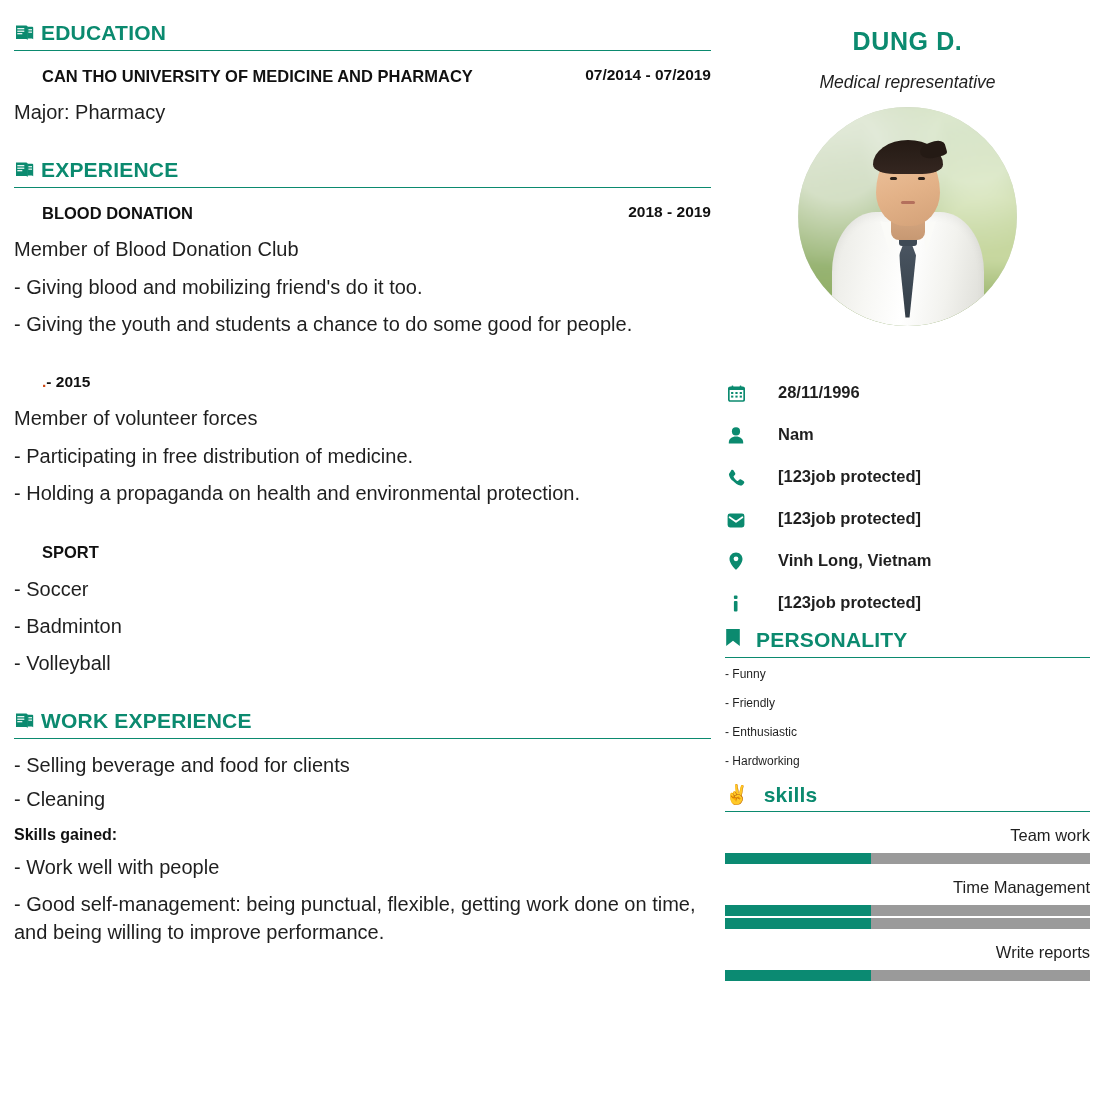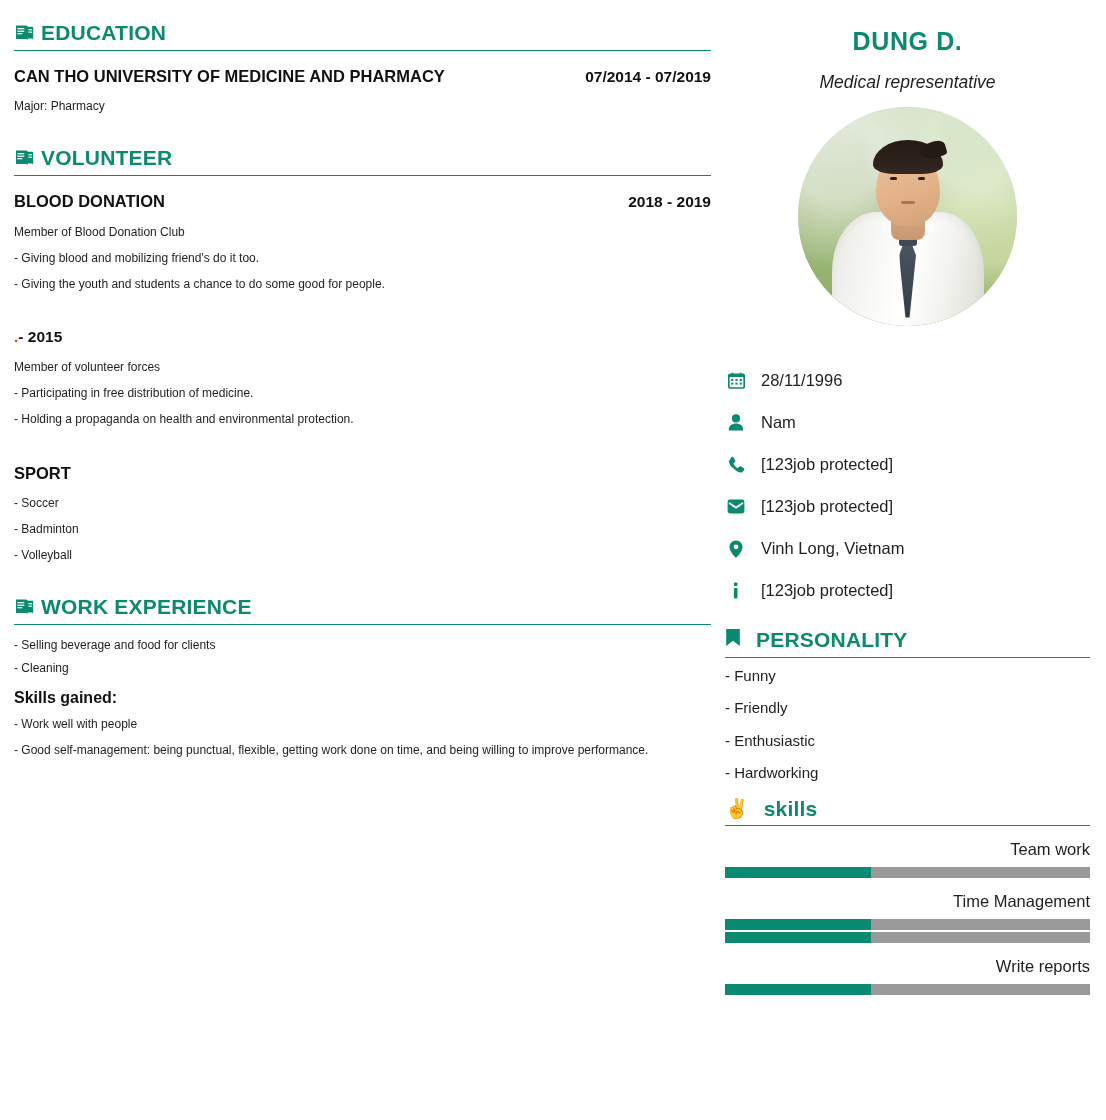--- a/index.html
+++ b/index.html
@@ -48,41 +48,42 @@
     margin: 0 0 12px 0;
   }
 
   .bookicon { display:inline-block; width: 20px; height: 17px; position: relative; }
   .bookicon svg { display:block; }
 
   .entry { margin-bottom: 2px; }
   .entry-row {
     display: flex;
     justify-content: space-between;
-    align-items: flex-end;
+    align-items: flex-start;
     gap: 33px;
+    margin-left: 28px;
   }
   .entry-title {
     font-size: 16.5px;
     font-weight: bold;
     color: #111111;
     line-height: 1.6;
     max-width: 500px;
   }
   .entry-date {
     font-size: 15.5px;
     font-weight: bold;
     color: #111111;
     white-space: nowrap;
     line-height: 1.6;
   }
   .dot-mark { color:#cf4913; font-weight:bold; }
 
   .line {
-    font-size: 12px;
+    font-size: 20px;
     color: #1f1f1f;
     line-height: 1.42;
     margin: 9px 0 0 0;
   }
   .line.tight { margin-top: 6px; }
   .sub-bold { font-size: 16px; font-weight: bold; color:#111; margin: 12px 0 0 0; }
   .blk { margin-bottom: 14px; }
   .gap-sec { height: 30px; }
   .gap-mid { height: 18px; }
 
@@ -218,23 +219,24 @@
   }
   .eye { position:absolute; bottom:146px; width:7px; height:3px; background:#2a1f18; border-radius:2px; }
   .eye.l { left:50%; margin-left:-18px; }
   .eye.r { left:50%; margin-left:10px; }
   .mouth { position:absolute; left:50%; transform:translateX(-50%); bottom:122px; width:14px; height:3px; background:#b4705c; border-radius:3px; }
 
   
   .contacts { margin: 34px 0 0 0; }
   .crow {
     display: flex;
-    align-items: center;
-    gap: 14px;
+    align-items: flex-end;
+    gap: 31px;
     height: 42px;
+    font-weight: bold;
   }
   .cicon {
     flex: 0 0 22px;
     width: 22px;
     text-align: center;
     color: #0b8a6f;
     display:flex; align-items:center; justify-content:center;
   }
   .cicon svg { display:block; }
   .ctext { font-size: 16.5px; color: #1f1f1f; }
@@ -243,21 +245,21 @@
     display:flex; align-items:center; gap: 15px;
     margin: 16px 0 6px 0;
   }
   .rsec-title {
     font-size: 21px; font-weight: bold; color:#0b8a6f; line-height:1;
     letter-spacing:.2px;
   }
   .rsec-title.lower { text-transform: none; }
   .rsec-rule { height:0; border-top:1.6px solid #0b8a6f; margin-bottom: 10px; }
 
-  .pline { font-size: 15px; color:#1f1f1f; line-height: 1.1; margin: 0 0 16px 0; }
+  .pline { font-size: 12px; color:#1f1f1f; line-height: 1.1; margin: 0 0 16px 0; }
   .pline:last-child { margin-bottom: 0; }
 
   .skill { margin-top: 2px; }
   .skill-name { font-size: 16.5px; color:#1f1f1f; margin: 14px 0 8px 0; text-align: right; }
   .bar {
     position: relative;
     height: 11px;
     background: #9a9a9a;
     width: 100%;
   }
@@ -309,21 +311,21 @@
           <svg width="20" height="17" viewBox="0 0 20 17">
             <path d="M2 1.6h9.4c1.1 0 2 .5 2.4 1.2V16c-.5-.6-1.4-1-2.4-1H2z" fill="#0b8a6f"></path>
             <path d="M13.2 2.8h4.6c.8 0 1.4.4 1.4 1v11.4c-.4-.4-1-.6-1.6-.6h-4.4z" fill="#0b8a6f"></path>
             <rect x="3.3" y="4.1" width="7" height="1.2" fill="#ffffff"></rect>
             <rect x="3.3" y="6.6" width="7" height="1.2" fill="#ffffff"></rect>
             <rect x="3.3" y="9.1" width="5" height="1.2" fill="#ffffff"></rect>
             <rect x="14.4" y="5.2" width="3.6" height="1.1" fill="#ffffff"></rect>
             <rect x="14.4" y="7.6" width="3.6" height="1.1" fill="#ffffff"></rect>
           </svg>
         </span>
-        <span class="sec-title">VOLUNTEER</span>
+        <span class="sec-title">EXPERIENCE</span>
       </div>
       <div class="sec-rule"></div>
 
       <div class="entry blk">
         <div class="entry-row">
           <div class="entry-title">BLOOD DONATION</div>
           <div class="entry-date">2018 - 2019</div>
         </div>
         <div class="line">Member of Blood Donation Club</div>
         <div class="line">- Giving blood and mobilizing friend's do it too.</div>

